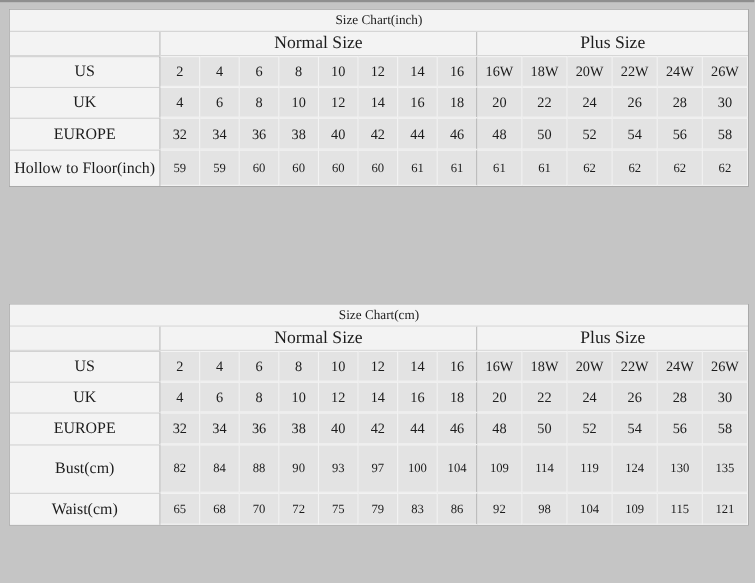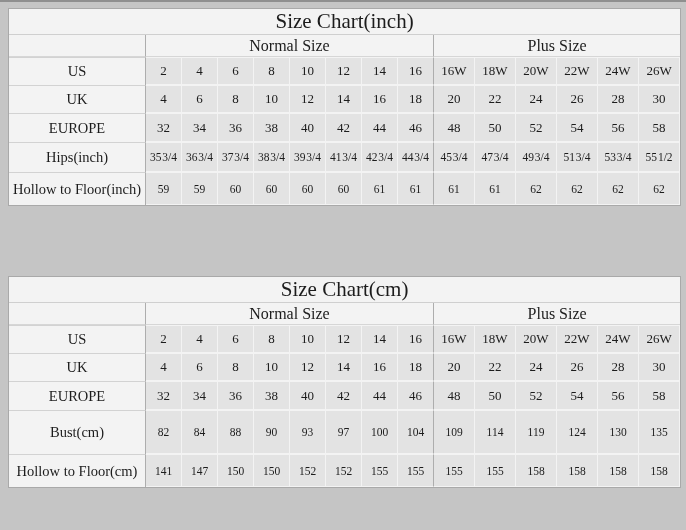--- a/index.html
+++ b/index.html
@@ -15,21 +15,21 @@
   #wrap-cm{top:276px;}
   table.sc{
     border-collapse:separate;border-spacing:0;table-layout:fixed;
     width:672px;background:#f3f3f3;border:1px solid #a9a9a9;
   }
   table.sc td{
     box-sizing:border-box;
     text-align:center;vertical-align:middle;
     padding:0;white-space:nowrap;overflow:visible;
   }
-  td.title-cell{height:20px;font-size:21px;border-bottom:1px solid #cfcfcf;background:#f3f3f3;}
+  td.title-cell{height:20px;font-size:12px;border-bottom:1px solid #cfcfcf;background:#f3f3f3;}
   tr.group-row td{height:22px;font-size:16px;background:#f3f3f3;border-bottom:1px solid #d6d6d6;}
   td.corner-cell{border-right:1px solid #adadad;}
   td.group-cell{}
   .group-end{border-right:1px solid #adadad !important;}
   td.label-cell{
     font-size:14.5px;background:#f3f3f3;
     border-right:1px solid #adadad;border-top:1px solid #d2d2d2;
   }
   td.data-cell{
     background:#e3e3e3;
@@ -115,37 +115,20 @@
           <td class="data-cell">42</td>
           <td class="data-cell">44</td>
           <td class="data-cell group-end">46</td>
           <td class="data-cell">48</td>
           <td class="data-cell">50</td>
           <td class="data-cell">52</td>
           <td class="data-cell">54</td>
           <td class="data-cell">56</td>
           <td class="data-cell">58</td>
         </tr>
-        <tr class="row-meas" style="height:30px">
-          <td class="label-cell">Hips(inch)</td>
-          <td class="data-cell">35 3/4</td>
-          <td class="data-cell">36 3/4</td>
-          <td class="data-cell">37 3/4</td>
-          <td class="data-cell">38 3/4</td>
-          <td class="data-cell">39 3/4</td>
-          <td class="data-cell">41 3/4</td>
-          <td class="data-cell">42 3/4</td>
-          <td class="data-cell group-end">44 3/4</td>
-          <td class="data-cell">45 3/4</td>
-          <td class="data-cell">47 3/4</td>
-          <td class="data-cell">49 3/4</td>
-          <td class="data-cell">51 3/4</td>
-          <td class="data-cell">53 3/4</td>
-          <td class="data-cell">55 1/2</td>
-        </tr>
         <tr class="row-meas" style="height:33px">
           <td class="label-cell">Hollow to Floor(inch)</td>
           <td class="data-cell">59</td>
           <td class="data-cell">59</td>
           <td class="data-cell">60</td>
           <td class="data-cell">60</td>
           <td class="data-cell">60</td>
           <td class="data-cell">60</td>
           <td class="data-cell">61</td>
           <td class="data-cell group-end">61</td>
@@ -249,32 +232,32 @@
           <td class="data-cell">97</td>
           <td class="data-cell">100</td>
           <td class="data-cell group-end">104</td>
           <td class="data-cell">109</td>
           <td class="data-cell">114</td>
           <td class="data-cell">119</td>
           <td class="data-cell">124</td>
           <td class="data-cell">130</td>
           <td class="data-cell">135</td>
         </tr>
-        <tr class="row-meas" style="height:33px">
-          <td class="label-cell">Hollow to Floor(cm)</td>
-          <td class="data-cell">141</td>
-          <td class="data-cell">147</td>
-          <td class="data-cell">150</td>
-          <td class="data-cell">150</td>
-          <td class="data-cell">152</td>
-          <td class="data-cell">152</td>
-          <td class="data-cell">155</td>
-          <td class="data-cell group-end">155</td>
-          <td class="data-cell">155</td>
-          <td class="data-cell">155</td>
-          <td class="data-cell">158</td>
-          <td class="data-cell">158</td>
-          <td class="data-cell">158</td>
-          <td class="data-cell">158</td>
+        <tr class="row-meas" style="height:29px">
+          <td class="label-cell">Waist(cm)</td>
+          <td class="data-cell">65</td>
+          <td class="data-cell">68</td>
+          <td class="data-cell">70</td>
+          <td class="data-cell">72</td>
+          <td class="data-cell">75</td>
+          <td class="data-cell">79</td>
+          <td class="data-cell">83</td>
+          <td class="data-cell group-end">86</td>
+          <td class="data-cell">92</td>
+          <td class="data-cell">98</td>
+          <td class="data-cell">104</td>
+          <td class="data-cell">109</td>
+          <td class="data-cell">115</td>
+          <td class="data-cell">121</td>
         </tr>
       </tbody>
     </table>
   </div>
 
 </body></html>

